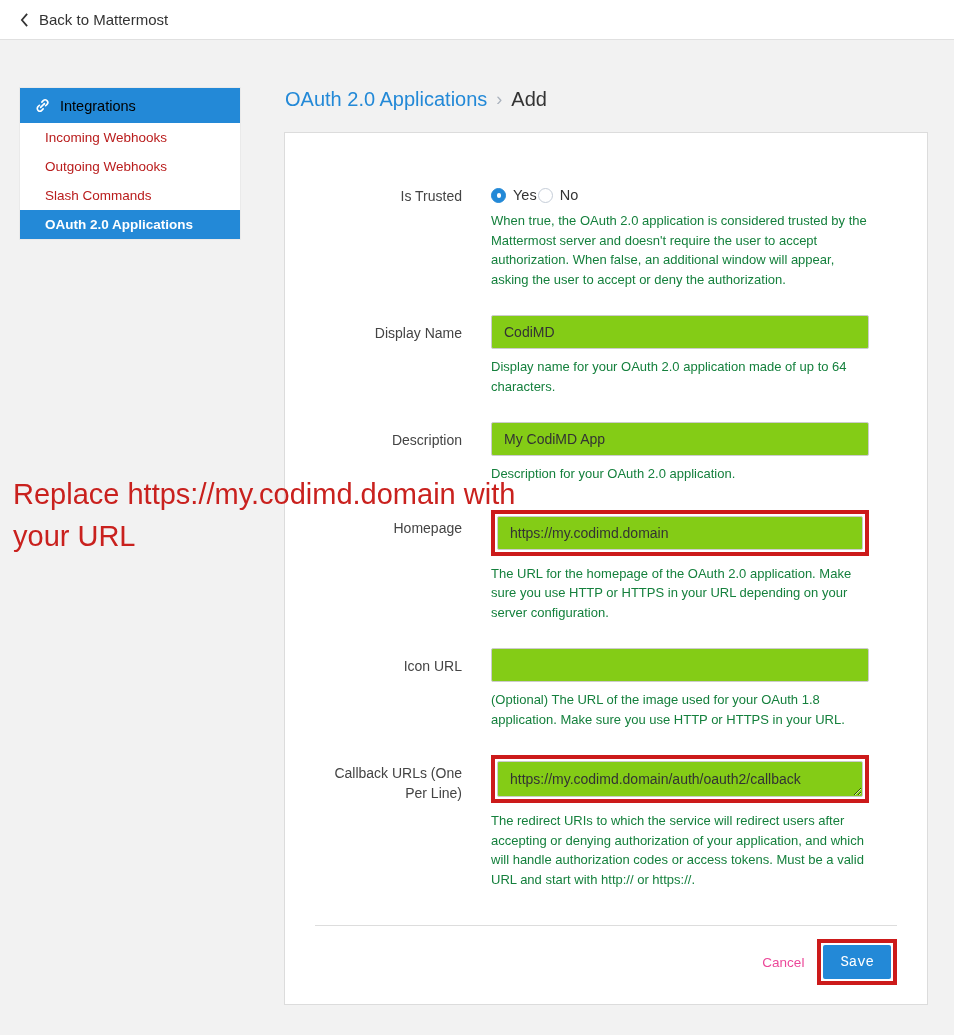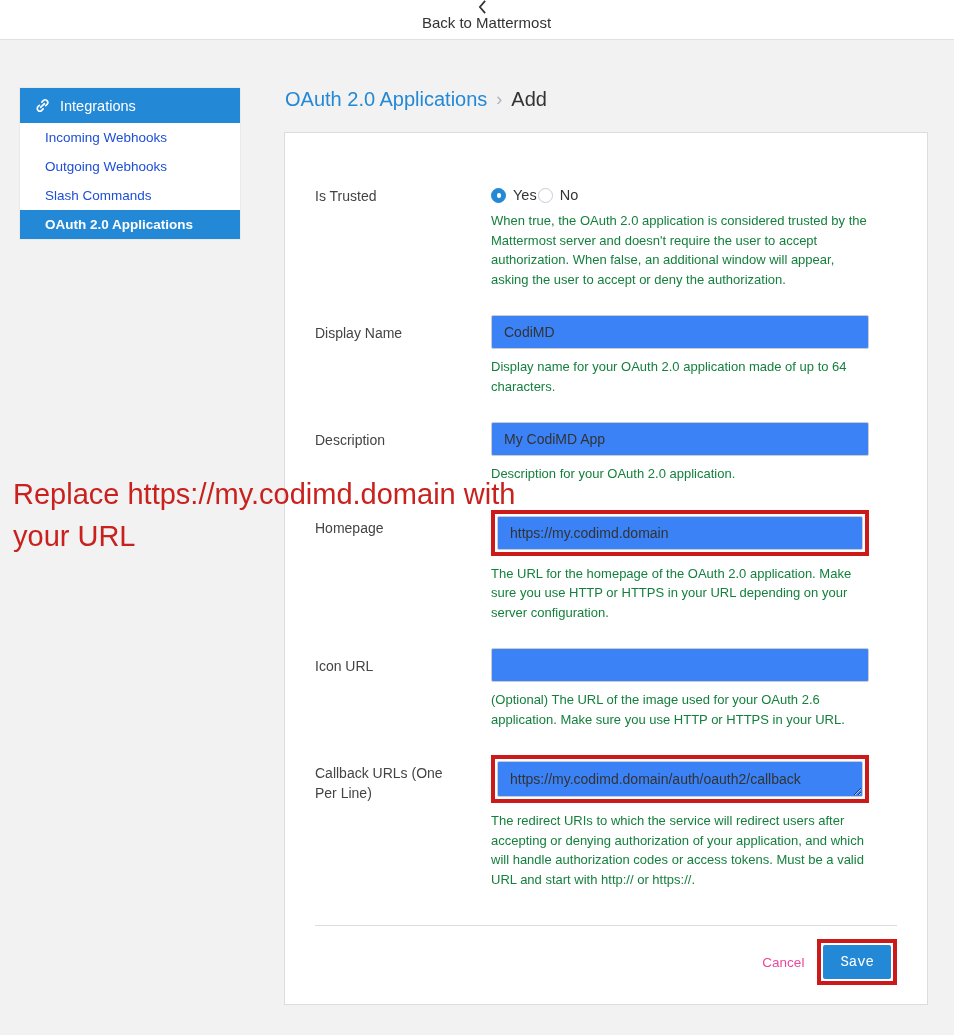--- a/index.html
+++ b/index.html
@@ -10,62 +10,62 @@
     position:relative;
     overflow:hidden;
     color:#333;
   }
 
   
   .topbar {
     position:absolute; top:0; left:0; right:0; height:40px;
     background:#fff; border-bottom:1px solid #e0e0e0;
     display:flex; align-items:center; padding-left:19px;
-    font-size:15px; color:#333; z-index:2;flex-direction:column;
+    font-size:15px; color:#333; z-index:2;
   }
   .back-chevron { display:inline-flex; margin-right:9px; color:#333; }
 
   
   .sidebar { position:absolute; left:20px; top:88px; width:220px; background:#fff; box-shadow:0 0 0 1px rgba(0,0,0,0.03); }
   .sidebar-header {
-    background:#2389d7; color:#ffffff; height:35px;
+    background:#2389d7; color:#000000; height:35px;
     display:flex; align-items:center; gap:10px;
     padding-left:15px; font-size:14.5px; cursor:pointer;text-align:center;
   }
   .sidebar-items { display:block; }
   .sidebar-item {
     display:block; padding:7px 10px 7px 25px;
-    color:#1d4ed8; font-size:13.5px; text-decoration:none; cursor:pointer;
+    color:#b91c1c; font-size:13.5px; text-decoration:none; cursor:pointer;
   }
   .sidebar-item.active { background:#2389d7; color:#fff; font-weight:bold; }
 
   
   .main { position:absolute; left:284px; top:88px; width:644px; }
   .breadcrumb { font-size:20px; display:flex; align-items:center; gap:9px; padding-left:1px; }
   .breadcrumb .parent { color:#2389d7; cursor:pointer; }
   .breadcrumb .sep { color:#aab2bd; font-size:18px; }
   .breadcrumb .current { color:#333; }
 
   .card {
     margin-top:21px; width:644px; height:873px;
     background:#fff; border:1px solid #dcdcdc;
     padding:51px 30px 0 30px; overflow:hidden;
   }
 
   .form-row { display:flex; margin-bottom:26px; }
   .col-label {
-    width:176px; flex:none; text-align:left; padding-right:29px;
+    width:176px; flex:none; text-align:right; padding-right:29px;
     font-size:14px; color:#444; padding-top:8px; line-height:1.45;
   }
   .radio-row .col-label { padding-top:2px; }
   .col-control { width:378px; flex:none; }
 
   .text-input {
     width:100%; height:34px; border:1px solid #ccc; border-radius:2px;
-    padding:6px 12px; font-size:14px; color:#333; background:#3b82f6;
+    padding:6px 12px; font-size:14px; color:#333; background:#84cc16;
     font-family:inherit; display:block;
   }
   textarea.text-input { height:36px; resize:vertical; line-height:20px; padding-top:7px; white-space:nowrap; overflow:hidden; }
   .help { margin-top:8px; font-size:13px; color:#15803d; line-height:1.5; }
 
   .radio-group { display:flex; align-items:flex-end; gap:1px; padding-top:3px; }
   .radio { display:flex; align-items:center; gap:7px; font-size:14.5px; color:#333; cursor:pointer; }
   .radio-dot {
     width:15px; height:15px; border-radius:50%;
     border:1px solid #c5cdd8; background:#fff; position:relative; flex:none;
@@ -175,21 +175,21 @@
           <input class="text-input" value="https://my.codimd.domain" style="">
         </div>
         <p class="help">The URL for the homepage of the OAuth 2.0 application. Make sure you use HTTP or HTTPS in your URL depending on your server configuration.</p>
       </div>
     </div>
 
     <div class="form-row">
       <label class="col-label">Icon URL</label>
       <div class="col-control">
         <input class="text-input" value="" style="">
-        <p class="help">(Optional) The URL of the image used for your OAuth 2.6 application. Make sure you use HTTP or HTTPS in your URL.</p>
+        <p class="help">(Optional) The URL of the image used for your OAuth 1.8 application. Make sure you use HTTP or HTTPS in your URL.</p>
       </div>
     </div>
 
     <div class="form-row">
       <label class="col-label">Callback URLs (One Per Line)</label>
       <div class="col-control">
         <div class="red-box">
           <textarea class="text-input" rows="1" spellcheck="false" style="">https://my.codimd.domain/auth/oauth2/callback</textarea>
         </div>
         <p class="help">The redirect URIs to which the service will redirect users after accepting or denying authorization of your application, and which will handle authorization codes or access tokens. Must be a valid URL and start with http:// or https://.</p>

